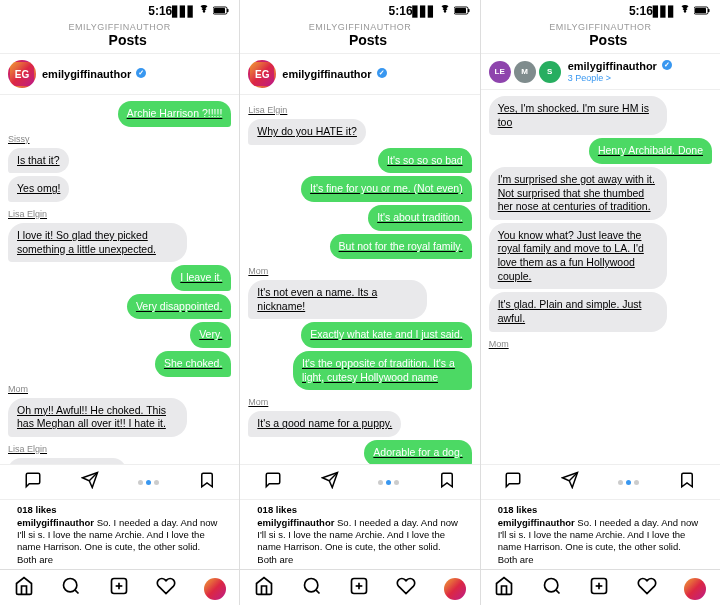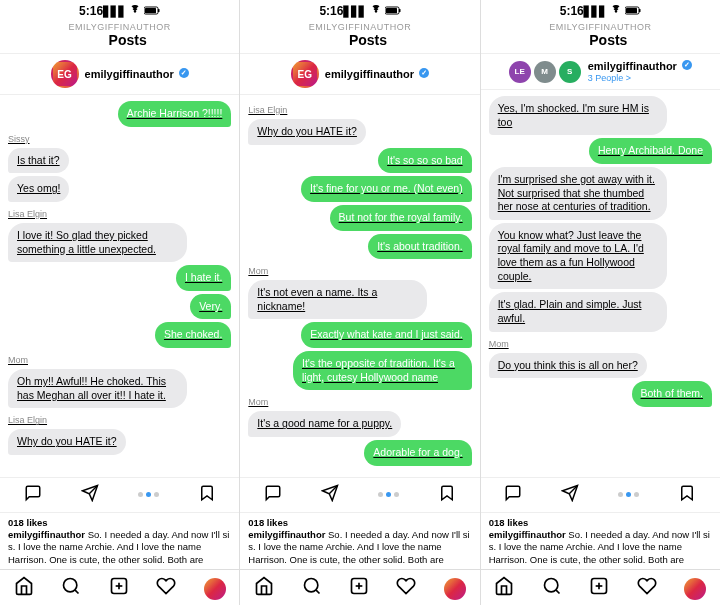--- a/index.html
+++ b/index.html
@@ -25,21 +25,21 @@
       flex-direction: column;
       border-right: 1px solid #ddd;
       background: #fff;
       overflow: hidden;
     }
     .phone-screen:last-child { border-right: none; }
 
     
     .status-bar {
       display: flex;
-      justify-content: center;
+      justify-content: flex-end;
       align-items: center;
       padding: 4px 10px 2px;
       font-size: 11px;
       font-weight: 600;
       color: #000;
       background: #fff;
     }
     .status-bar .time { font-weight: 700; font-size: 12px; }
     .status-icons { display: flex; align-items: center; gap: 3px; font-size: 10px; }
 
@@ -64,21 +64,20 @@
       margin-left: 16px;
     }
 
     
     .profile-row {
       display: flex;
       align-items: center;
       padding: 6px 8px;
       gap: 6px;
       border-bottom: 1px solid #eee;
-      justify-content: center;
     }
     .avatar-circle {
       width: 28px;
       height: 28px;
       border-radius: 50%;
       background: linear-gradient(135deg, #f09433, #e6683c, #dc2743, #cc2366, #bc1888);
       border: 2px solid transparent;
       flex-shrink: 0;
       display: flex;
       align-items: center;
@@ -189,21 +188,21 @@
       font-size: 16px;
       color: #000;
       cursor: pointer;
     }
     .dots-row { display: flex; gap: 3px; align-items: center; }
     .dot { width: 5px; height: 5px; border-radius: 50%; background: #ccc; }
     .dot.active { background: #3897f0; }
 
     
     .post-caption {
-      padding: 4px 8px 3px;
+      padding: 4px 17px 3px;
       font-size: 9.5px;
       color: #000;
       border-top: 1px solid #eee;
       line-height: 1.3;
     }
     .post-caption .likes { font-weight: 700; }
     .post-caption .author { font-weight: 700; }
 
     
     .nav-bar {
@@ -256,21 +255,22 @@
       <div class="avatar-circle">EG</div>
       <span class="profile-name">emilygiffinauthor <span class="verified-badge"></span></span>
     </div>
       <div class="messages-area">
         <div class="bubble green">Archie Harrison ?!!!!!</div>
         <div class="msg-label">Sissy</div>
         <div class="bubble gray">Is that it?</div>
         <div class="bubble gray">Yes omg!</div>
         <div class="msg-label">Lisa Elgin</div>
         <div class="bubble gray">I love it! So glad they picked something a little unexpected.</div>
-        <div class="bubble green">I hate it.</div>
+        <div class="bubble green">I leave it.</div>
+        <div class="bubble green">Very disappointed.</div>
         <div class="bubble green">Very.</div>
         <div class="bubble green">She choked.</div>
         <div class="msg-label">Mom</div>
         <div class="bubble gray">Oh my!! Awful!! He choked. This has Meghan all over it!! I hate it.</div>
         <div class="msg-label">Lisa Elgin</div>
         <div class="bubble gray">Why do you HATE it?</div>
       </div>
       <div class="action-bar">
     <span class="action-icon">
       <svg width="18" height="18" viewBox="0 0 24 24" fill="none" stroke="#000" stroke-width="2">
@@ -350,22 +350,22 @@
   </div>
       <div class="profile-row">
       <div class="avatar-circle">EG</div>
       <span class="profile-name">emilygiffinauthor <span class="verified-badge"></span></span>
     </div>
       <div class="messages-area">
         <div class="msg-label">Lisa Elgin</div>
         <div class="bubble gray">Why do you HATE it?</div>
         <div class="bubble green">It's so so so bad</div>
         <div class="bubble green">It's fine for you or me. (Not even)</div>
+        <div class="bubble green">It's about tradition.</div>
         <div class="bubble green">But not for the royal family.</div>
-        <div class="bubble green">It's about tradition.</div>
         <div class="msg-label">Mom</div>
         <div class="bubble gray">It's not even a name. Its a nickname!</div>
         <div class="bubble green">Exactly what kate and I just said.</div>
         <div class="bubble green">It's the opposite of tradition. It's a light, cutesy Hollywood name</div>
         <div class="msg-label">Mom</div>
         <div class="bubble gray">It's a good name for a puppy.</div>
         <div class="bubble green">Adorable for a dog.</div>
       </div>
       <div class="action-bar">
     <span class="action-icon">
@@ -455,22 +455,20 @@
         <span class="group-label">3 People &gt;</span>
       </div>
     </div>
       <div class="messages-area">
         <div class="bubble gray">Yes, I'm shocked. I'm sure HM is too</div>
         <div class="bubble green">Henry Archibald. Done</div>
         <div class="bubble gray">I'm surprised she got away with it. Not surprised that she thumbed her nose at centuries of tradition.</div>
         <div class="bubble gray">You know what? Just leave the royal family and move to LA. I'd love them as a fun Hollywood couple.</div>
         <div class="bubble gray">It's glad. Plain and simple. Just awful.</div>
         <div class="msg-label">Mom</div>
-        <div class="bubble gray">Do you think this is all on her?</div>
-        <div class="bubble green">Both of them.</div>
       </div>
       <div class="action-bar">
     <span class="action-icon">
       <svg width="18" height="18" viewBox="0 0 24 24" fill="none" stroke="#000" stroke-width="2">
             <path d="M21 15a2 2 0 01-2 2H7l-4 4V5a2 2 0 012-2h14a2 2 0 012 2z"></path>
           </svg>
     </span>
     <span class="action-icon">
       <svg width="18" height="18" viewBox="0 0 24 24" fill="none" stroke="#000" stroke-width="2">
             <line x1="22" y1="2" x2="11" y2="13"></line>

